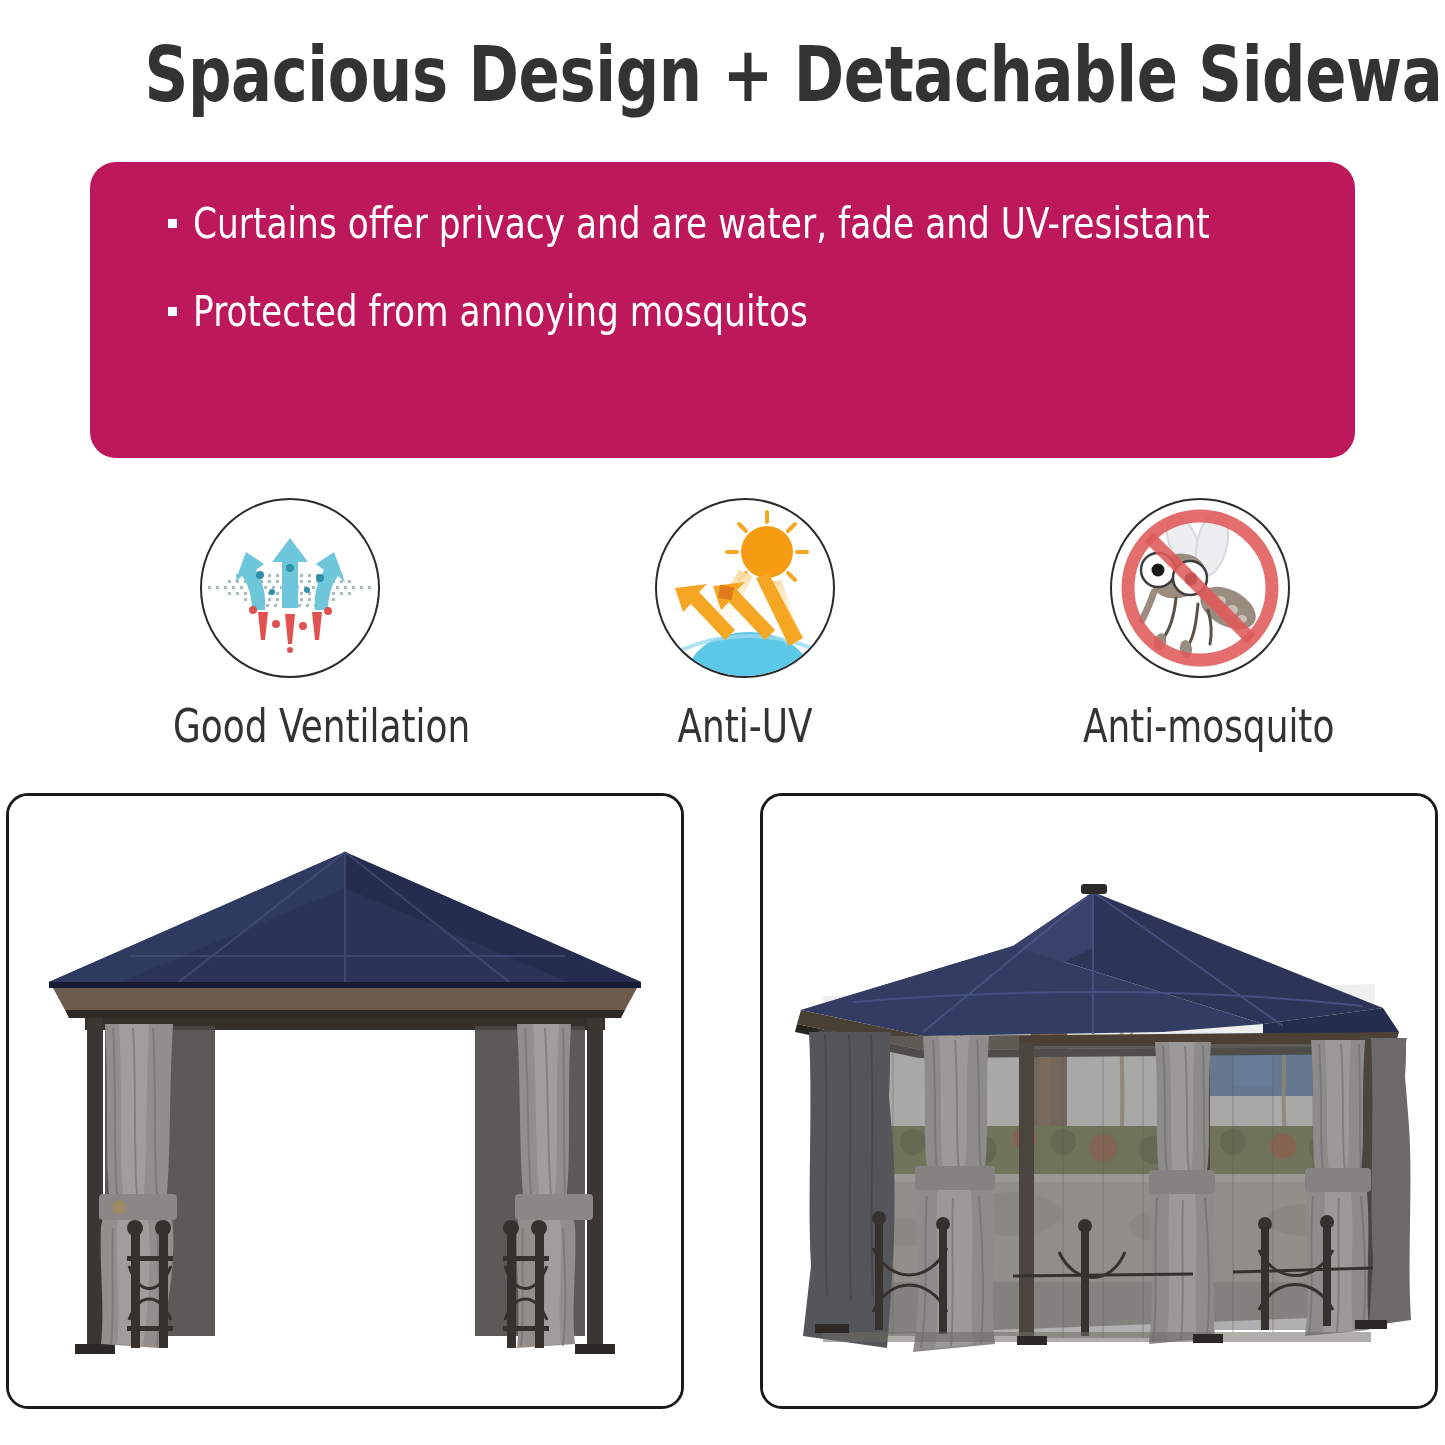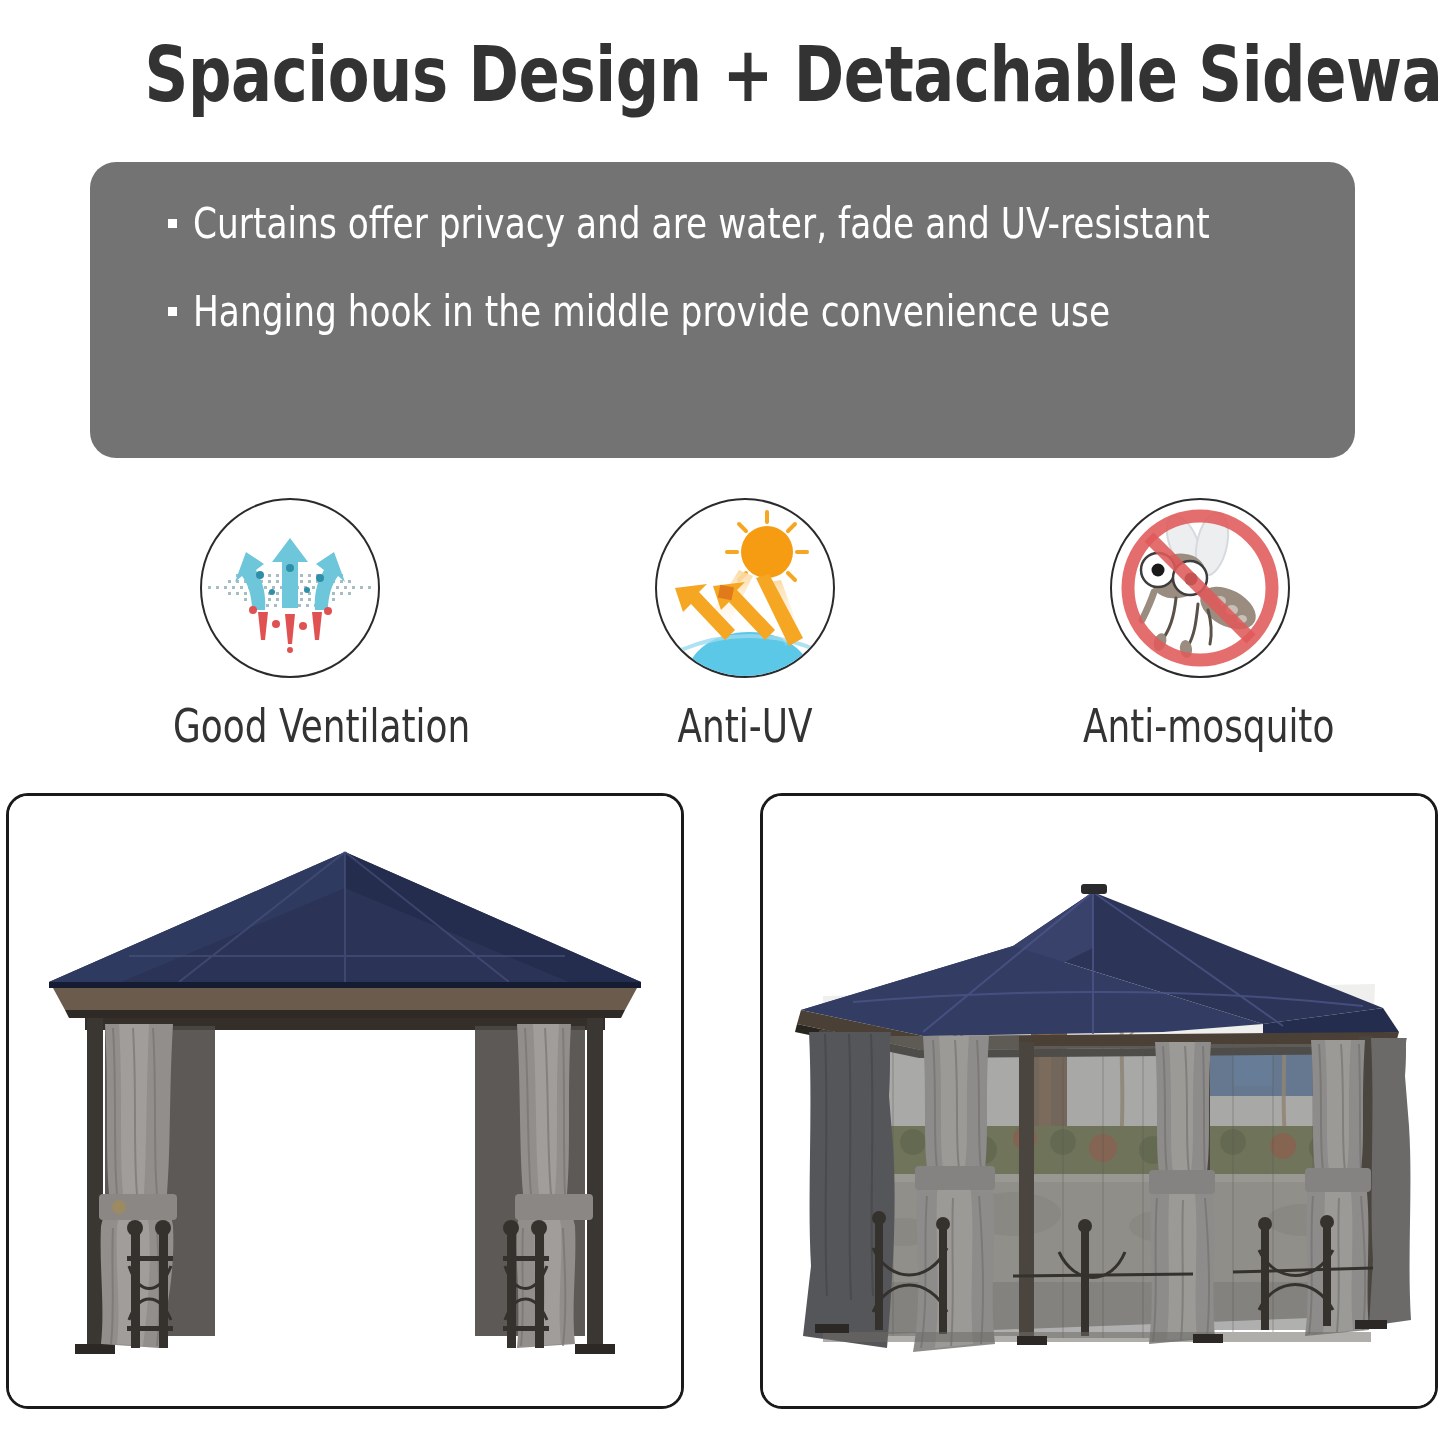--- a/index.html
+++ b/index.html
@@ -33,21 +33,21 @@
     white-space: nowrap;
   }
 
   
   .bullet-panel {
     position: absolute;
     left: 90px;
     top: 162px;
     width: 1265px;
     height: 296px;
-    background: #737373;
+    background: #be185d;
     border-radius: 26px;
     box-sizing: border-box;
     padding: 38px 0 0 78px;
   }
   .bullet-row {
     display: flex;
     align-items: baseline;
     height: 88px;
   }
   .bullet-marker {
@@ -129,25 +129,25 @@
 
 <div class="page-title">Spacious Design + Detachable Sidewall</div>
 
 <div class="bullet-panel">
 
   <div class="bullet-row">
     <span class="bullet-marker"></span>
     <span class="bullet-text">Curtains offer privacy and are water, fade and UV-resistant</span>
   </div>
 
-
   <div class="bullet-row">
     <span class="bullet-marker"></span>
-    <span class="bullet-text">Hanging hook in the middle provide convenience use</span>
+    <span class="bullet-text">Protected from annoying mosquitos</span>
   </div>
+
 
 </div>
 
 <div class="features">
 
   <div class="feature feature-1">
     <div class="icon-circle">
       <svg viewBox="0 0 176 176" width="176" height="176">
 
         <g fill="#9fb6bf" opacity="0.85">

